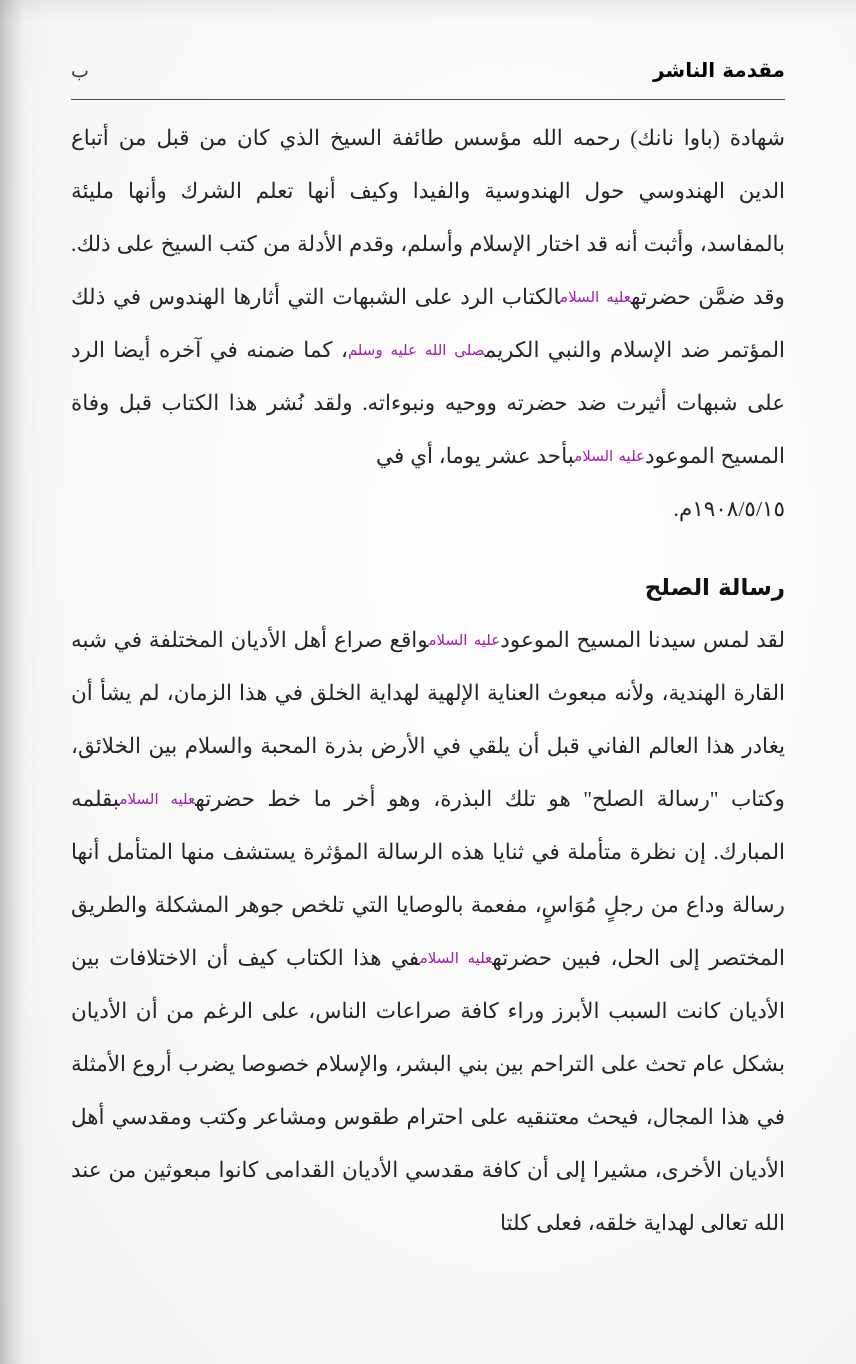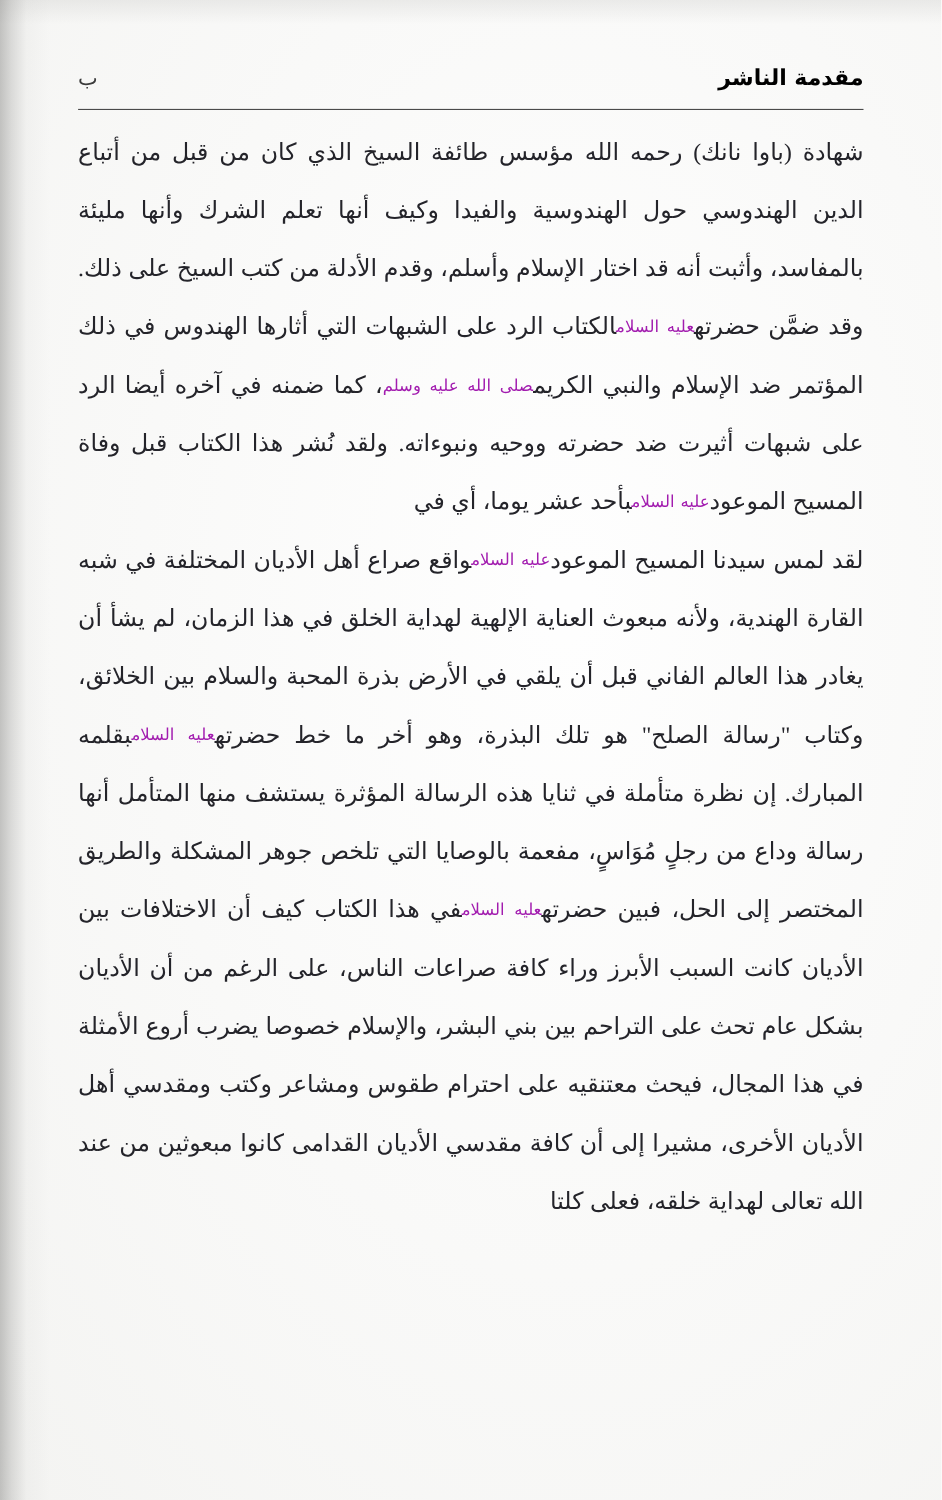--- a/index.html
+++ b/index.html
@@ -147,20 +147,22 @@
     <div class="header">
       <span class="header-folio">ب</span>
       <span class="header-title">مقدمة الناشر</span>
     </div>
     <div class="header-rule"></div>
 
     <div class="body-block">
 
       <p class="para"><span>شهادة (باوا نانك) رحمه الله مؤسس طائفة السيخ الذي كان من قبل من أتباع الدين الهندوسي حول الهندوسية والفيدا وكيف أنها تعلم الشرك وأنها مليئة بالمفاسد، وأثبت أنه قد اختار الإسلام وأسلم، وقدم الأدلة من كتب السيخ على ذلك. وقد ضمَّن حضرته</span><span class="honorific">عليه السلام</span><span>الكتاب الرد على الشبهات التي أثارها الهندوس في ذلك المؤتمر ضد الإسلام والنبي الكريم</span><span class="honorific">صلى الله عليه وسلم</span><span>، كما ضمنه في آخره أيضا الرد على شبهات أثيرت ضد حضرته ووحيه ونبوءاته. ولقد نُشر هذا الكتاب قبل وفاة المسيح الموعود</span><span class="honorific">عليه السلام</span><span>بأحد عشر يوما، أي في</span></p>
 
+      <p class="para tail-right"><span>١٩٠٨/٥/١٥م.</span></p>
 
+      <h2 class="section-heading">رسالة الصلح</h2>
 
       <p class="para"><span>لقد لمس سيدنا المسيح الموعود</span><span class="honorific">عليه السلام</span><span>واقع صراع أهل الأديان المختلفة في شبه القارة الهندية، ولأنه مبعوث العناية الإلهية لهداية الخلق في هذا الزمان، لم يشأ أن يغادر هذا العالم الفاني قبل أن يلقي في الأرض بذرة المحبة والسلام بين الخلائق، وكتاب "رسالة الصلح" هو تلك البذرة، وهو أخر ما خط حضرته</span><span class="honorific">عليه السلام</span><span>بقلمه المبارك. إن نظرة متأملة في ثنايا هذه الرسالة المؤثرة يستشف منها المتأمل أنها رسالة وداع من رجلٍ مُوَاسٍ، مفعمة بالوصايا التي تلخص جوهر المشكلة والطريق المختصر إلى الحل، فبين حضرته</span><span class="honorific">عليه السلام</span><span>في هذا الكتاب كيف أن الاختلافات بين الأديان كانت السبب الأبرز وراء كافة صراعات الناس، على الرغم من أن الأديان بشكل عام تحث على التراحم بين بني البشر، والإسلام خصوصا يضرب أروع الأمثلة في هذا المجال، فيحث معتنقيه على احترام طقوس ومشاعر وكتب ومقدسي أهل الأديان الأخرى، مشيرا إلى أن كافة مقدسي الأديان القدامى كانوا مبعوثين من عند الله تعالى لهداية خلقه، فعلى كلتا</span></p>
 
     </div>
 
   </div>
 </div>
 
 </body></html>

